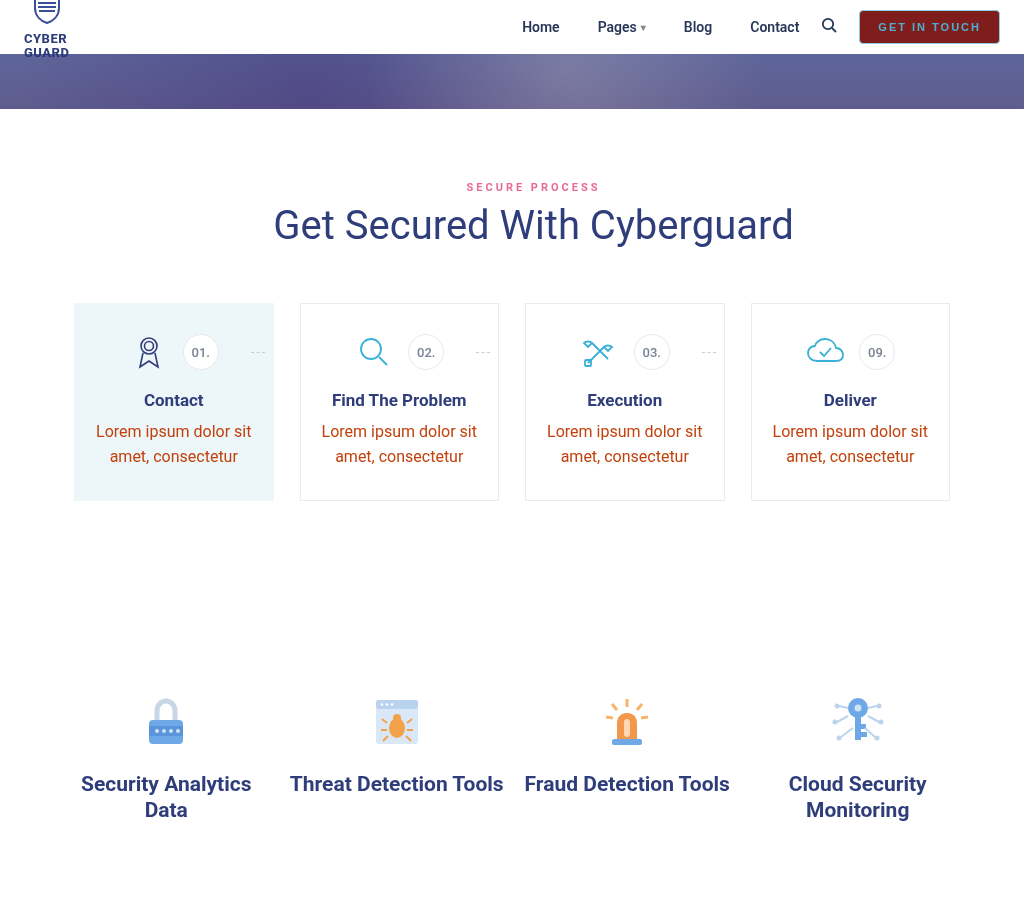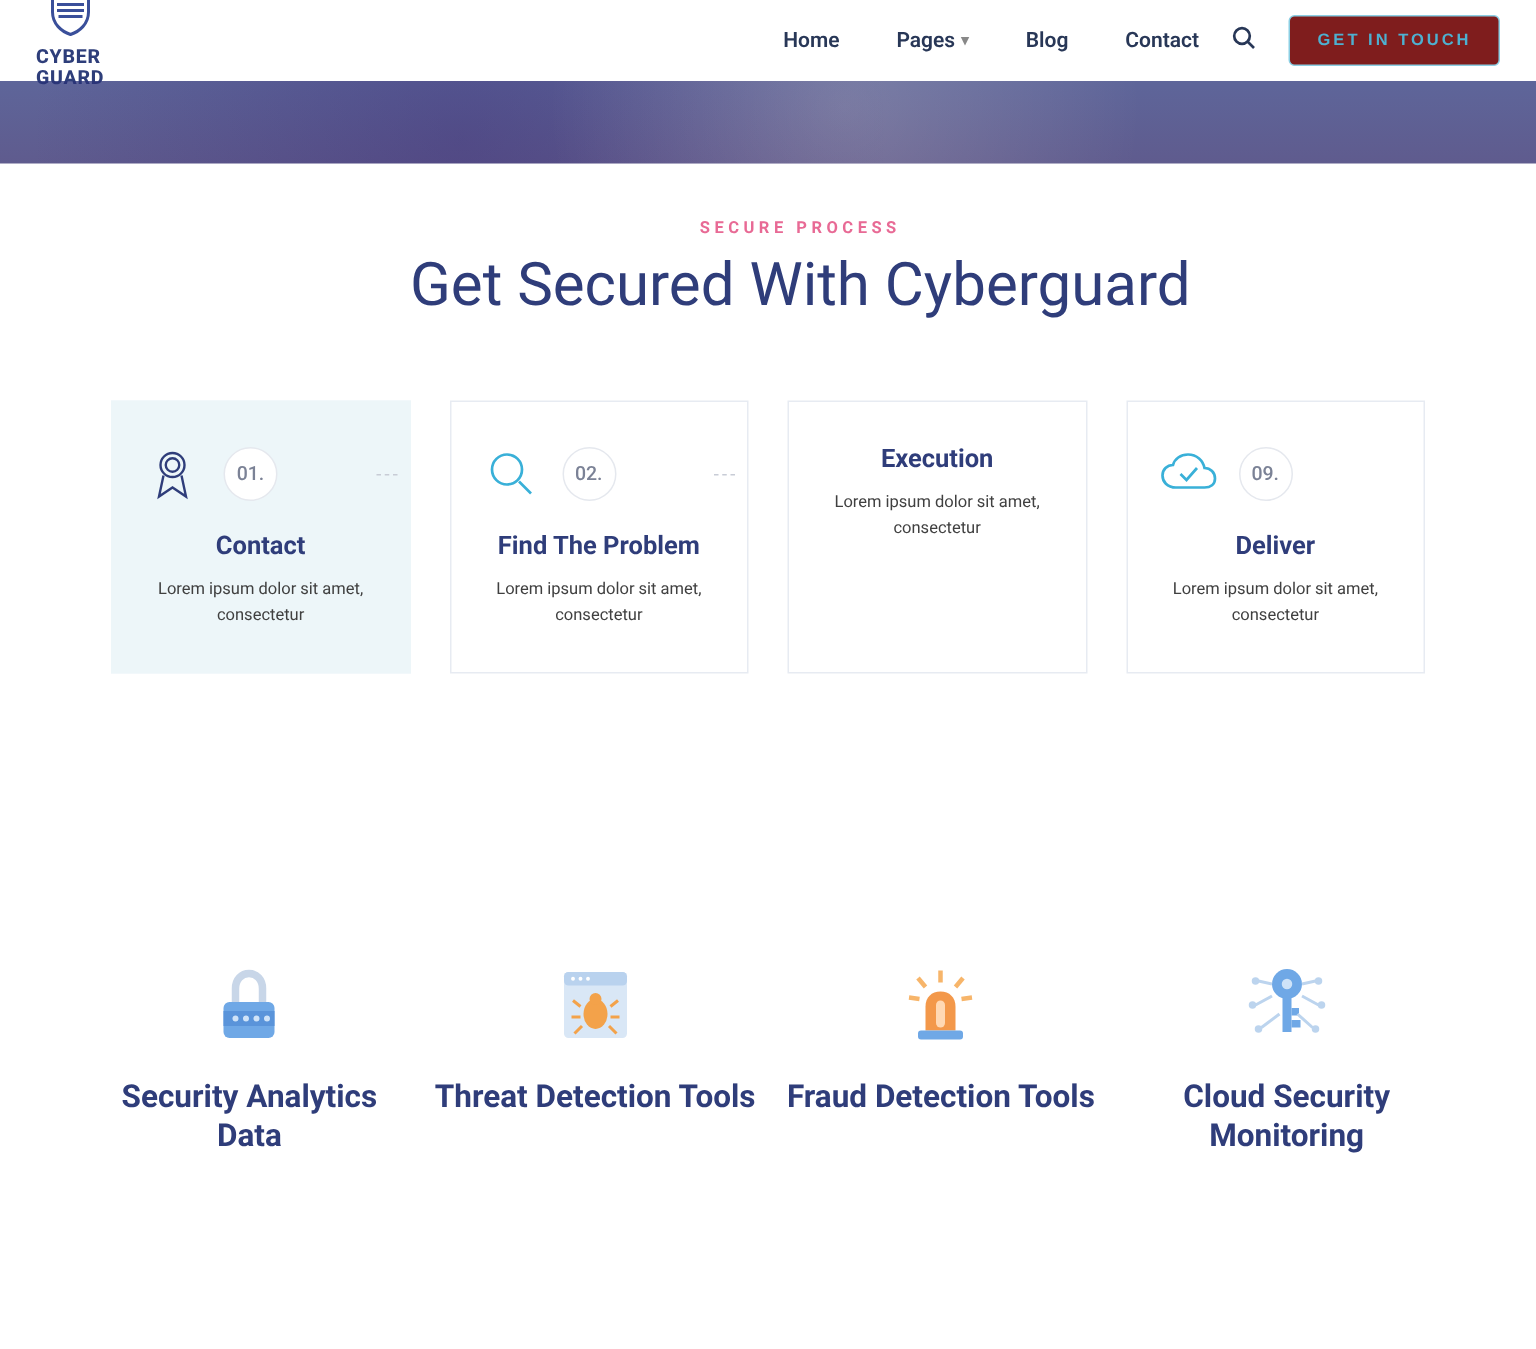--- a/index.html
+++ b/index.html
@@ -14,34 +14,34 @@
 .nav-link { font-size: 14px; font-weight: 600; color: #283757; text-decoration: none; display: flex; align-items: center; gap: 4px; cursor: pointer; margin-left: 16px; }
 .nav-chevron { font-size: 10px; color: #888; }
 .search-icon { cursor: pointer; }
 .btn-outline { border: 1px solid #8bcfe4; color: #4eb0d0; background: #7f1d1d; padding: 10px 18px; font-size: 11px; font-weight: 700; letter-spacing: 2px; border-radius: 4px; cursor: pointer; }
 
 
 .hero-band { height: 55px; background: linear-gradient(180deg, rgba(40,50,120,0.75), rgba(50,45,110,0.78)); position: relative; overflow: hidden; }
 .hero-band::before { content: ""; position: absolute; inset: 0; background: radial-gradient(circle at 55% 30%, rgba(255,240,220,0.18), transparent 35%), radial-gradient(circle at 30% 70%, rgba(50,30,110,0.3), transparent 40%); }
 
 
-.section-head { text-align: center; padding-top: 36px; margin-left: 43px; }
+.section-head { text-align: center; padding-top: 72px; margin-left: 43px; }
 .eyebrow { font-size: 11px; font-weight: 700; letter-spacing: 3px; color: #e86a95; margin-bottom: 8px; }
 .section-title { font-size: 40px; font-weight: 400; color: #2f3d7a; }
 
 
 .process { display: flex; gap: 0; padding: 54px 74px 0; position: relative; }
 .step { flex: 1; border: 1px solid #e7ebf2; background: #fff; padding: 28px 20px 30px; text-align: center; position: relative; }
 .step.active { background: #edf6f9; border-color: #edf6f9; }
 .step + .step { margin-left: 26px; }
-.step-head { display: flex; align-items: center; gap: 14px; margin-bottom: 18px; position: relative; }
+.step-head { display: flex; align-items: center; justify-content: center; gap: 14px; margin-bottom: 18px; position: relative; }
 .step-icon { width: 40px; height: 40px; display: flex; align-items: center; justify-content: center; }
 .step-num { width: 36px; height: 36px; border-radius: 50%; background: #fff; border: 1px solid #e5e8ee; display: flex; align-items: center; justify-content: center; font-size: 13px; color: #7b8296; font-weight: 500; }
 .step-title { font-size: 17px; font-weight: 700; color: #2f3d7a; margin-bottom: 10px; }
-.step-desc { font-size: 11px; color: #404040; line-height: 1.55; }
+.step-desc { font-size: 16px; color: #c2410c; line-height: 1.55; }
 .connector { position: absolute; top: 50%; right: -12px; width: 14px; border-top: 1px dashed #c8ccd6; z-index: 2; }
 
 
 .solutions-wrap { padding-top: 118px; }
 .solutions-grid { display: flex; padding: 72px 58px 0; gap: 14px; }
 .sol { flex: 1; text-align: center; }
 .sol-icon { height: 62px; display: flex; align-items: center; justify-content: center; margin-bottom: 18px; }
 .sol-title { font-size: 21px; font-weight: 700; color: #2f3d7a; line-height: 1.25; }
 </style>
 </head>
@@ -113,20 +113,32 @@
           </svg>
         </span>
         <span class="step-num">02.</span>
         <div class="connector"></div>
       </div>
       <div class="step-title">Find The Problem</div>
       <div class="step-desc">Lorem ipsum dolor sit amet, consectetur</div>
     </div>
 
     <div class="step">
+      <div class="step-head">
+        <span class="step-icon">
+          <svg width="36" height="34" viewBox="0 0 36 34" fill="none" stroke="#39b0d8" stroke-width="1.8">
+            <path d="M6 28 L22 12 M10 8 L26 24"></path>
+            <path d="M22 12 C24 10 28 10 30 12 L26 16 Z"></path>
+            <path d="M10 8 C8 6 4 6 2 8 L6 12 Z"></path>
+            <rect x="3" y="25" width="6" height="6" rx="1"></rect>
+          </svg>
+        </span>
+        <span class="step-num">03.</span>
+        <div class="connector"></div>
+      </div>
       <div class="step-title">Execution</div>
       <div class="step-desc">Lorem ipsum dolor sit amet, consectetur</div>
     </div>
 
     <div class="step">
       <div class="step-head">
         <span class="step-icon">
           <svg width="40" height="30" viewBox="0 0 40 30" fill="none" stroke="#39b0d8" stroke-width="1.8">
             <path d="M12 24 C6 24 3 20 3 16 C3 12 6 9 10 9 C11 5 15 2 20 2 C26 2 30 6 31 11 C35 11 38 14 38 18 C38 22 35 24 31 24 Z"></path>
             <path d="M15 15 L19 19 L26 11"></path>

